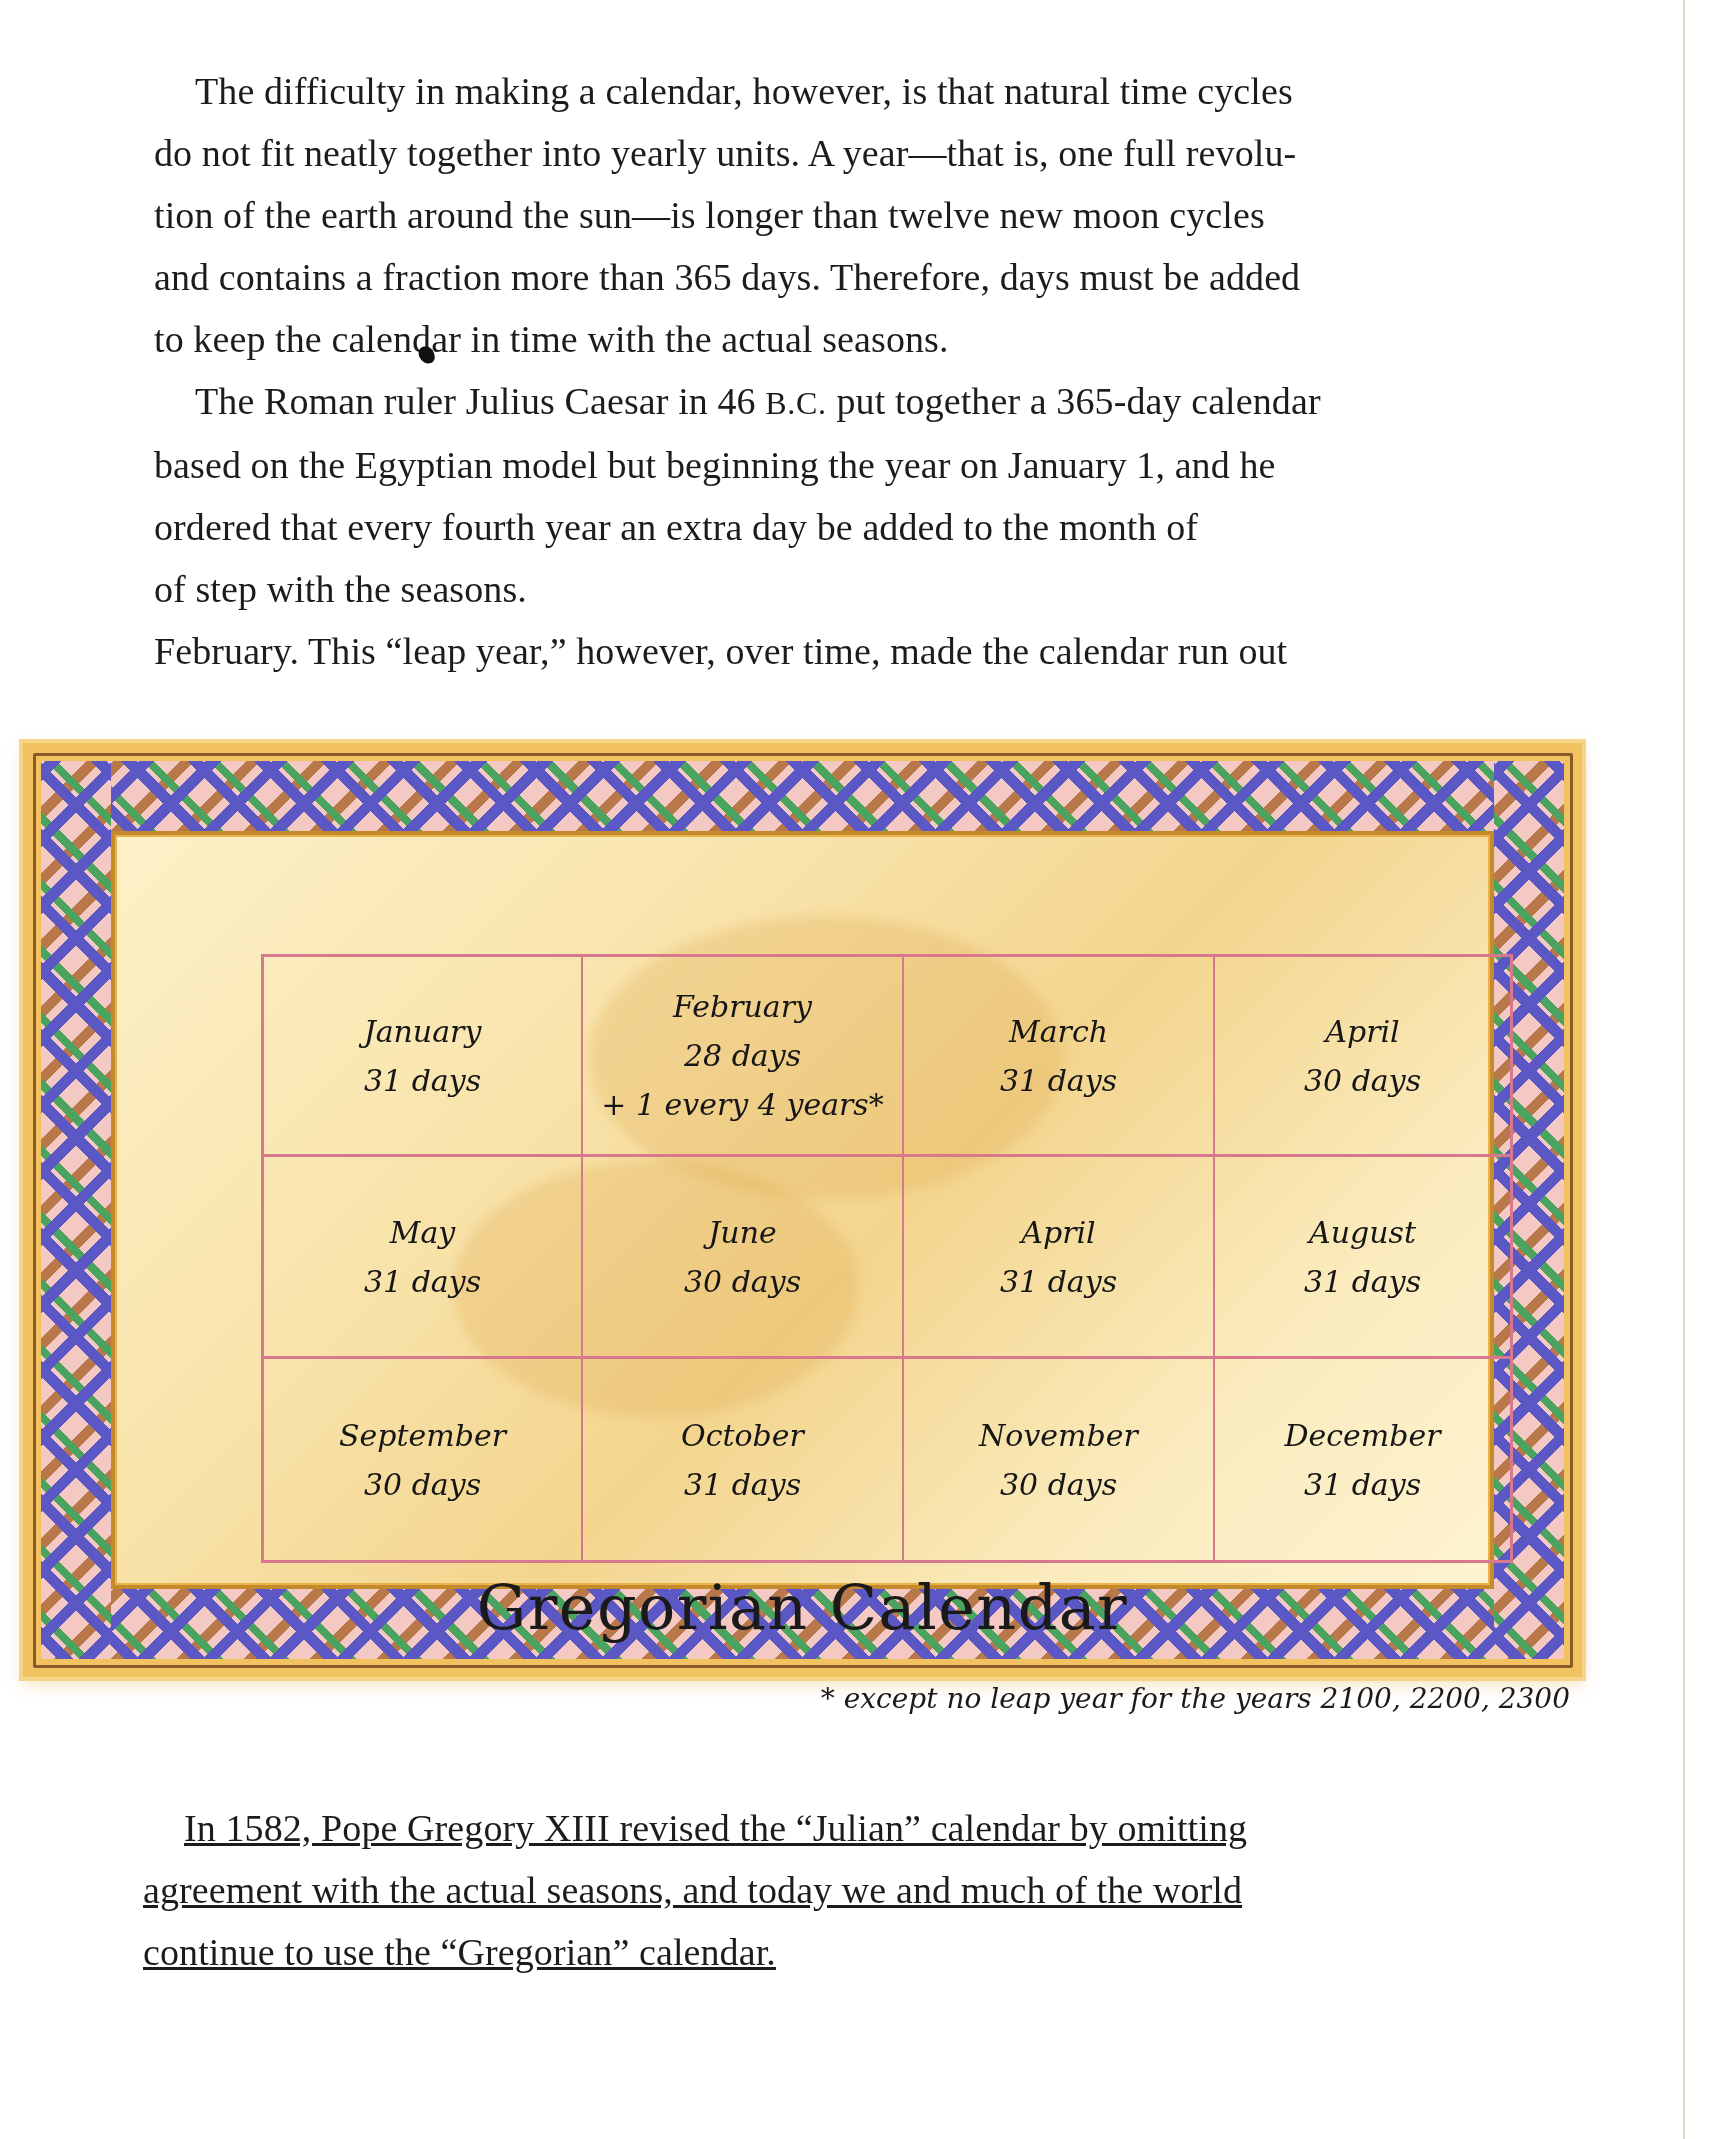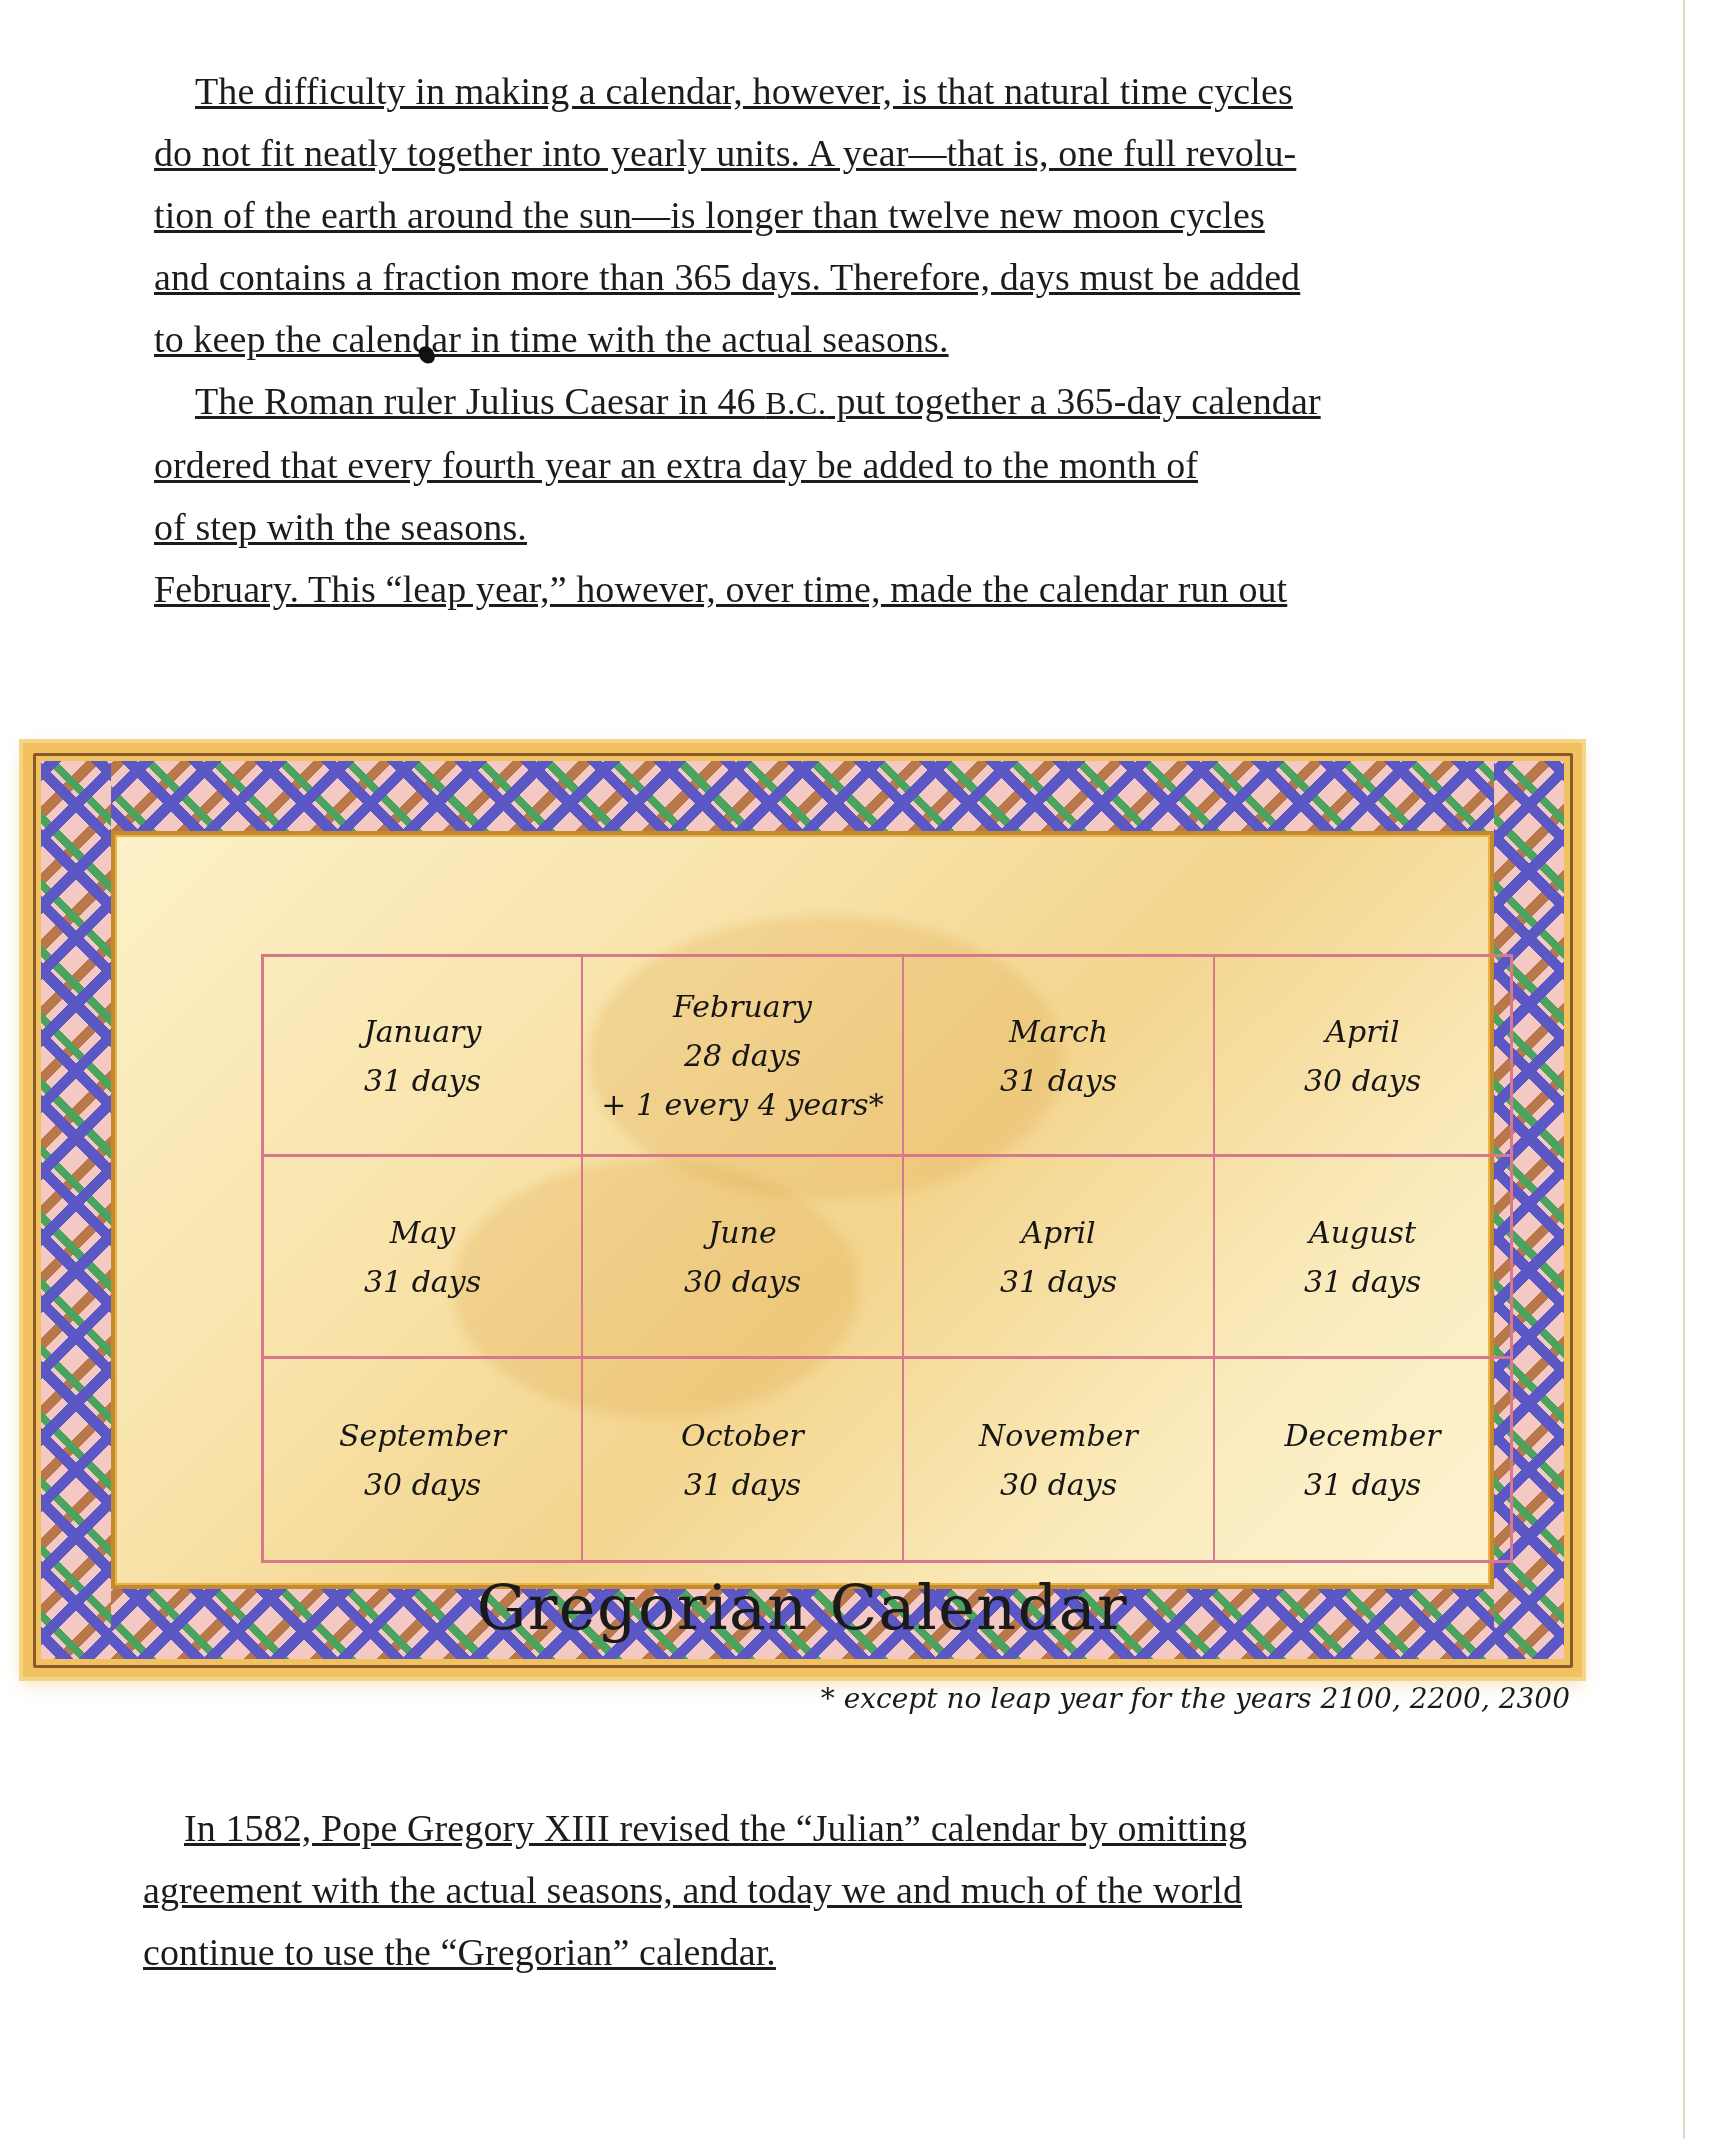--- a/index.html
+++ b/index.html
@@ -16,21 +16,21 @@
   .prose {
     position: absolute; left: 154px; width: 1353px;
     font-family: "Liberation Serif", "DejaVu Serif", serif;
     font-size: 38px; line-height: 62px; color: #1c1c1c;
     letter-spacing: 0.1px;
   }
   .prose p { margin: 0; }
   .prose .line { display: block; white-space: nowrap; }
   .prose .indent { padding-left: 41px; }
   .sc { font-variant: small-caps; font-size: 32px; letter-spacing: 0.7px; }
-  #prose-top { top: 60px; text-decoration: underline; }
+  #prose-top { top: 60px; }
   #prose-top p + p { margin-top: 0; }
   #prose-bottom { top: 1797px; left: 143px; text-decoration: underline; }
 
   .ink-blot {
     position: absolute; left: 419px; top: 346px; width: 15px; height: 17.6px;
     background: #111; border-radius: 45% 55% 40% 60%;
     transform: rotate(-20deg);
   }
 
   
@@ -102,20 +102,21 @@
 <div class="prose" id="prose-top">
   <p>
     <span class="line indent">The difficulty in making a calendar, however, is that natural time cycles</span>
     <span class="line">do not fit neatly together into yearly units. A year—that is, one full revolu-</span>
     <span class="line">tion of the earth around the sun—is longer than twelve new moon cycles</span>
     <span class="line">and contains a fraction more than 365 days. Therefore, days must be added</span>
     <span class="line">to keep the calendar in time with the actual seasons.</span>
   </p>
   <p>
     <span class="line indent"><span>The Roman ruler Julius Caesar in 46 </span><span class="sc">B.C.</span><span> put together a 365-day calendar</span></span>
+    <span class="line">based on the Egyptian model but beginning the year on January 1, and he</span>
     <span class="line">ordered that every fourth year an extra day be added to the month of</span>
     <span class="line">of step with the seasons.</span>
     <span class="line">February. This “leap year,” however, over time, made the calendar run out</span>
   </p>
 </div>
 <div class="ink-blot"></div>
 
 <div class="frame-outer">
   <div class="braid top"></div>
   <div class="braid bottom"></div>

